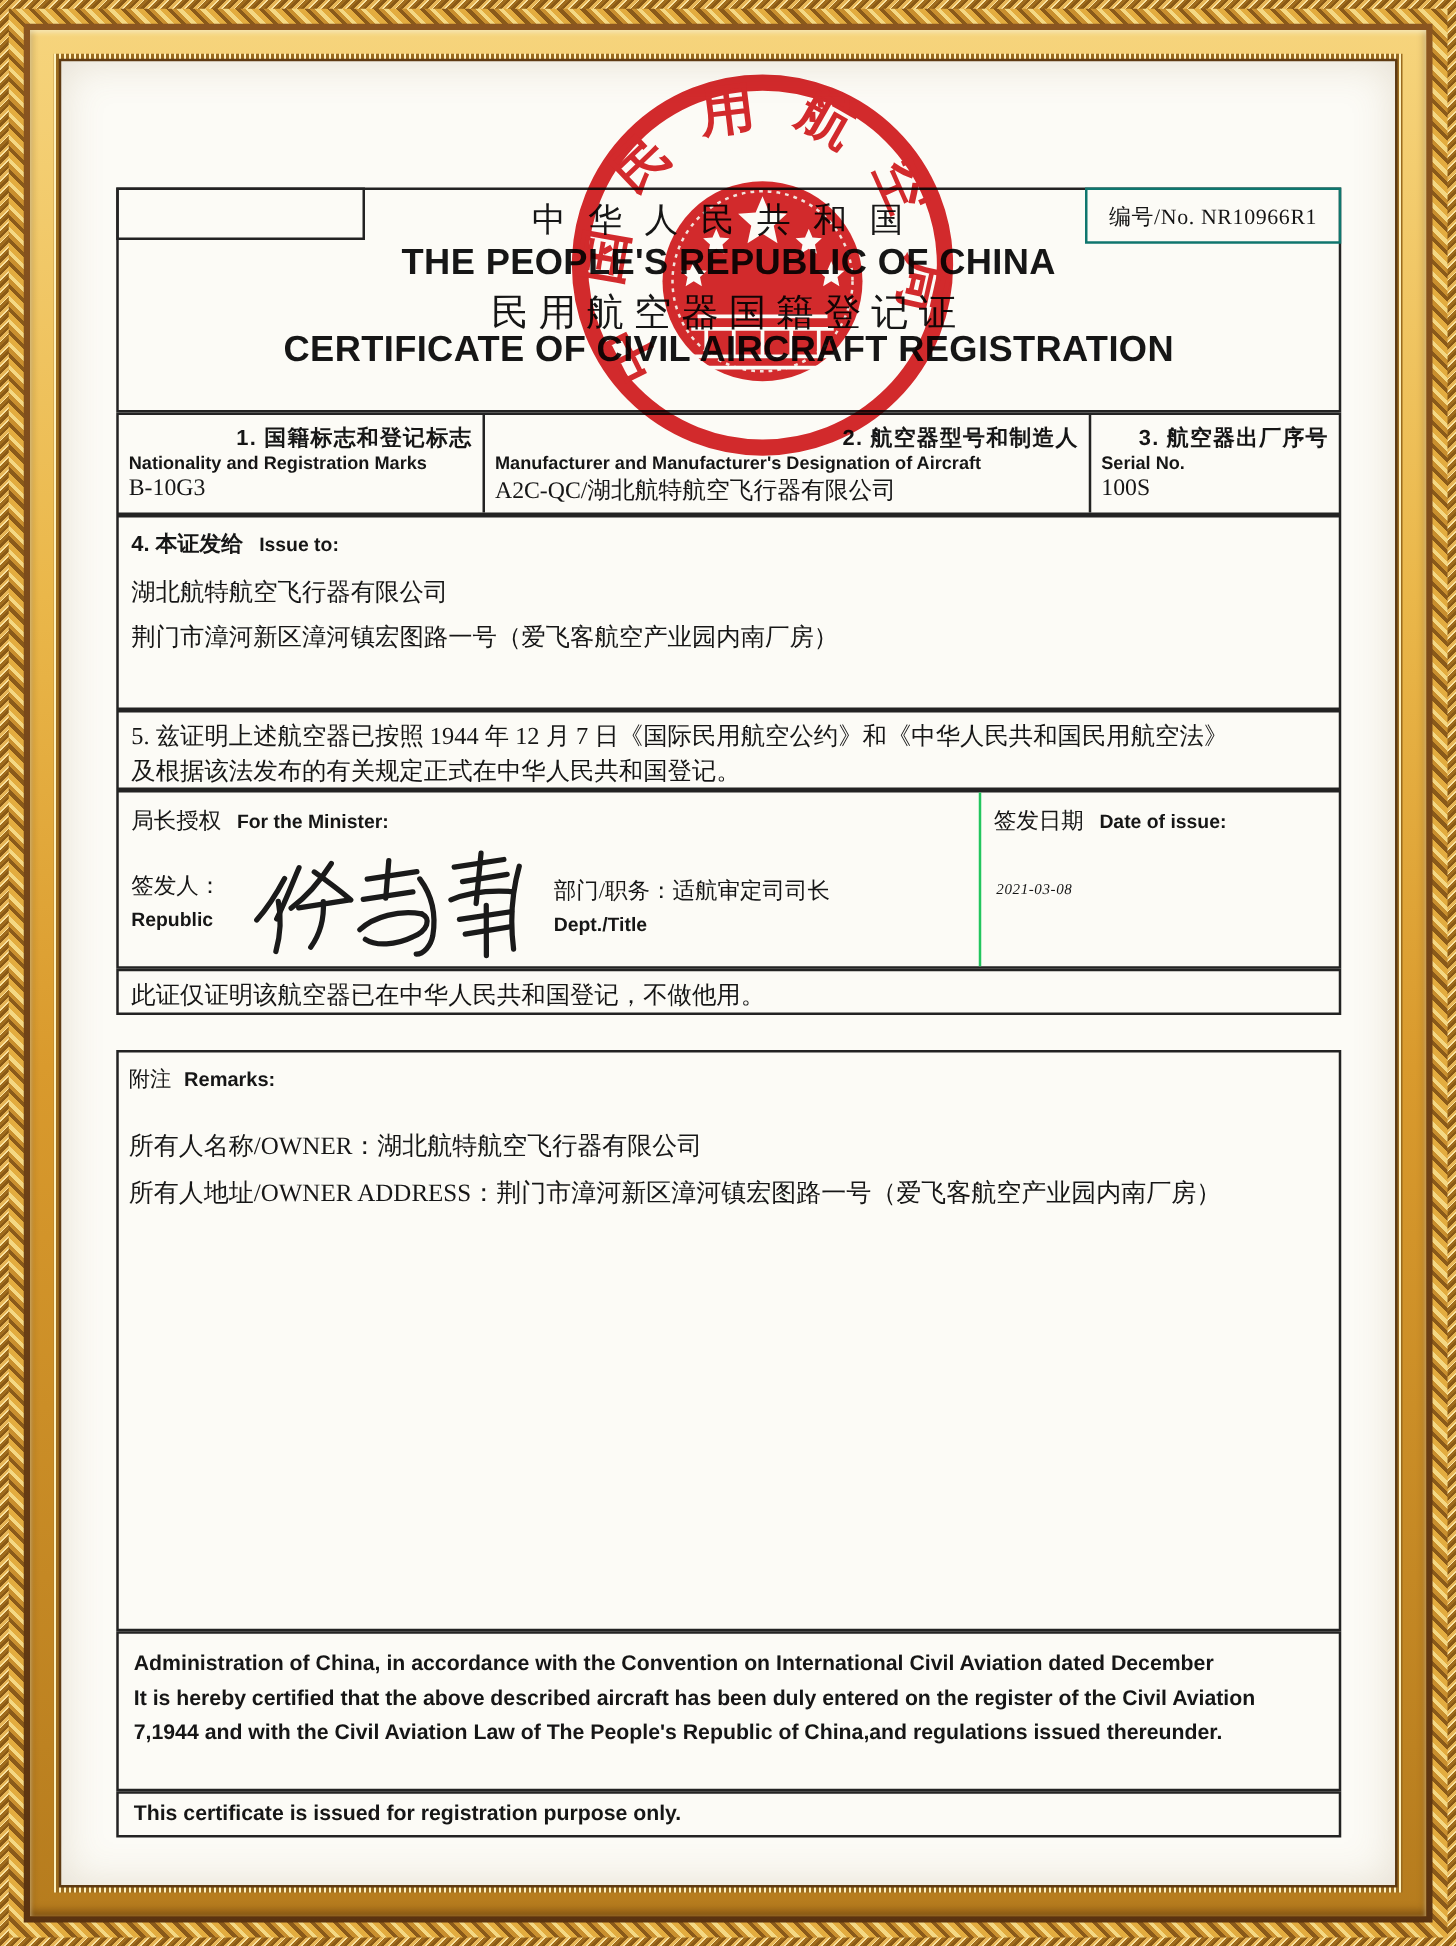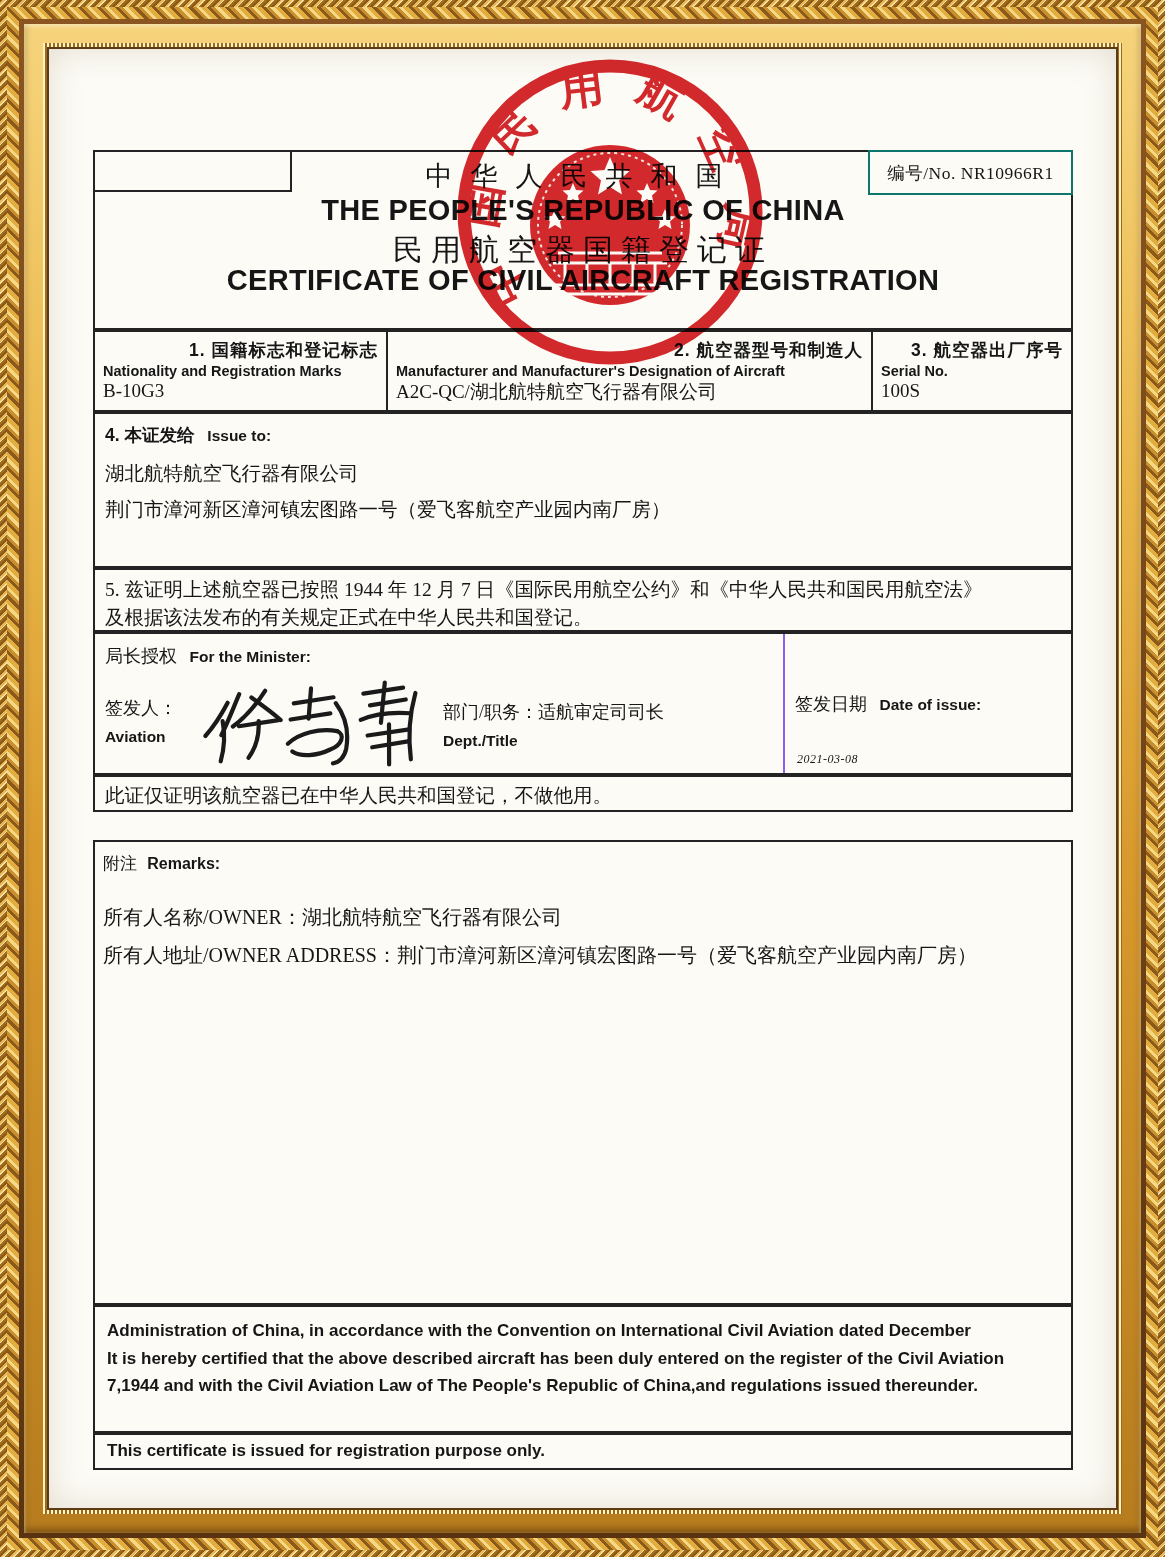--- a/index.html
+++ b/index.html
@@ -56,22 +56,22 @@
   .s4 .en{font-size:15.5px;}
   .s4 .v{font-size:19.5px;margin-top:13px;}
 
   
   .s5{left:0;top:418px;width:980px;height:64px;padding:6px 10px;box-sizing:border-box;
       font-size:19.5px;line-height:28px;}
 
   
   .mn{left:0;top:482px;width:980px;height:143px;}
   .mn-left{position:absolute;left:0;top:0;width:690px;height:100%;box-sizing:border-box;
-           border-right:2px solid #8b5cf6;}
-  .mn-right{position:absolute;right:0;top:0;width:288px;height:100%;margin-top:48px;}
+           border-right:2px solid #22c55e;}
+  .mn-right{position:absolute;right:0;top:0;width:288px;height:100%;}
   .mn-lab{position:absolute;left:10px;top:10px;font-size:18px;}
   .mn-lab .en{font-size:15.5px;}
   .signer{position:absolute;left:10px;top:62px;font-size:18px;}
   .signer-en{position:absolute;left:10px;top:94px;font-size:15.5px;}
   .sig{position:absolute;left:100px;top:42px;}
   .dept{position:absolute;left:348px;top:66px;font-size:18px;}
   .dept-en{position:absolute;left:348px;top:98px;font-size:15.5px;}
   .date-lab{position:absolute;left:12px;top:10px;font-size:18px;}
   .date-lab .en{font-size:15.5px;}
   .date-val{position:absolute;left:14px;top:70px;font-size:12px;letter-spacing:.5px;font-style:italic;}
@@ -149,21 +149,21 @@
       <div>及根据该法发布的有关规定正式在中华人民共和国登记。</div>
     </div>
 
     <div class="bx mn">
       <div class="mn-left">
         <div class="mn-lab">
           <span>局长授权</span>
           <span class="en sans b" style="margin-left:8px;">For the Minister:</span>
         </div>
         <div class="signer">签发人：</div>
-        <div class="signer-en sans b">Aviation</div>
+        <div class="signer-en sans b">Republic</div>
         <svg class="sig" width="250" height="100" viewBox="0 0 250 100" aria-label="徐超群">
           <g stroke="#1a1a1a" stroke-width="4.2" fill="none" stroke-linecap="round" stroke-linejoin="round" transform="rotate(-3 125 50)">
             <path d="M34,22 C28,32 20,44 10,54"></path>
             <path d="M46,14 C40,26 34,40 26,54"></path>
             <path d="M28,40 C30,54 28,68 24,80"></path>
             <path d="M72,12 C62,26 50,38 38,46"></path>
             <path d="M58,18 C68,26 78,34 86,42"></path>
             <path d="M44,46 L84,42"></path>
             <path d="M64,42 C64,56 60,68 52,78"></path>
             <path d="M100,26 L140,22"></path>

